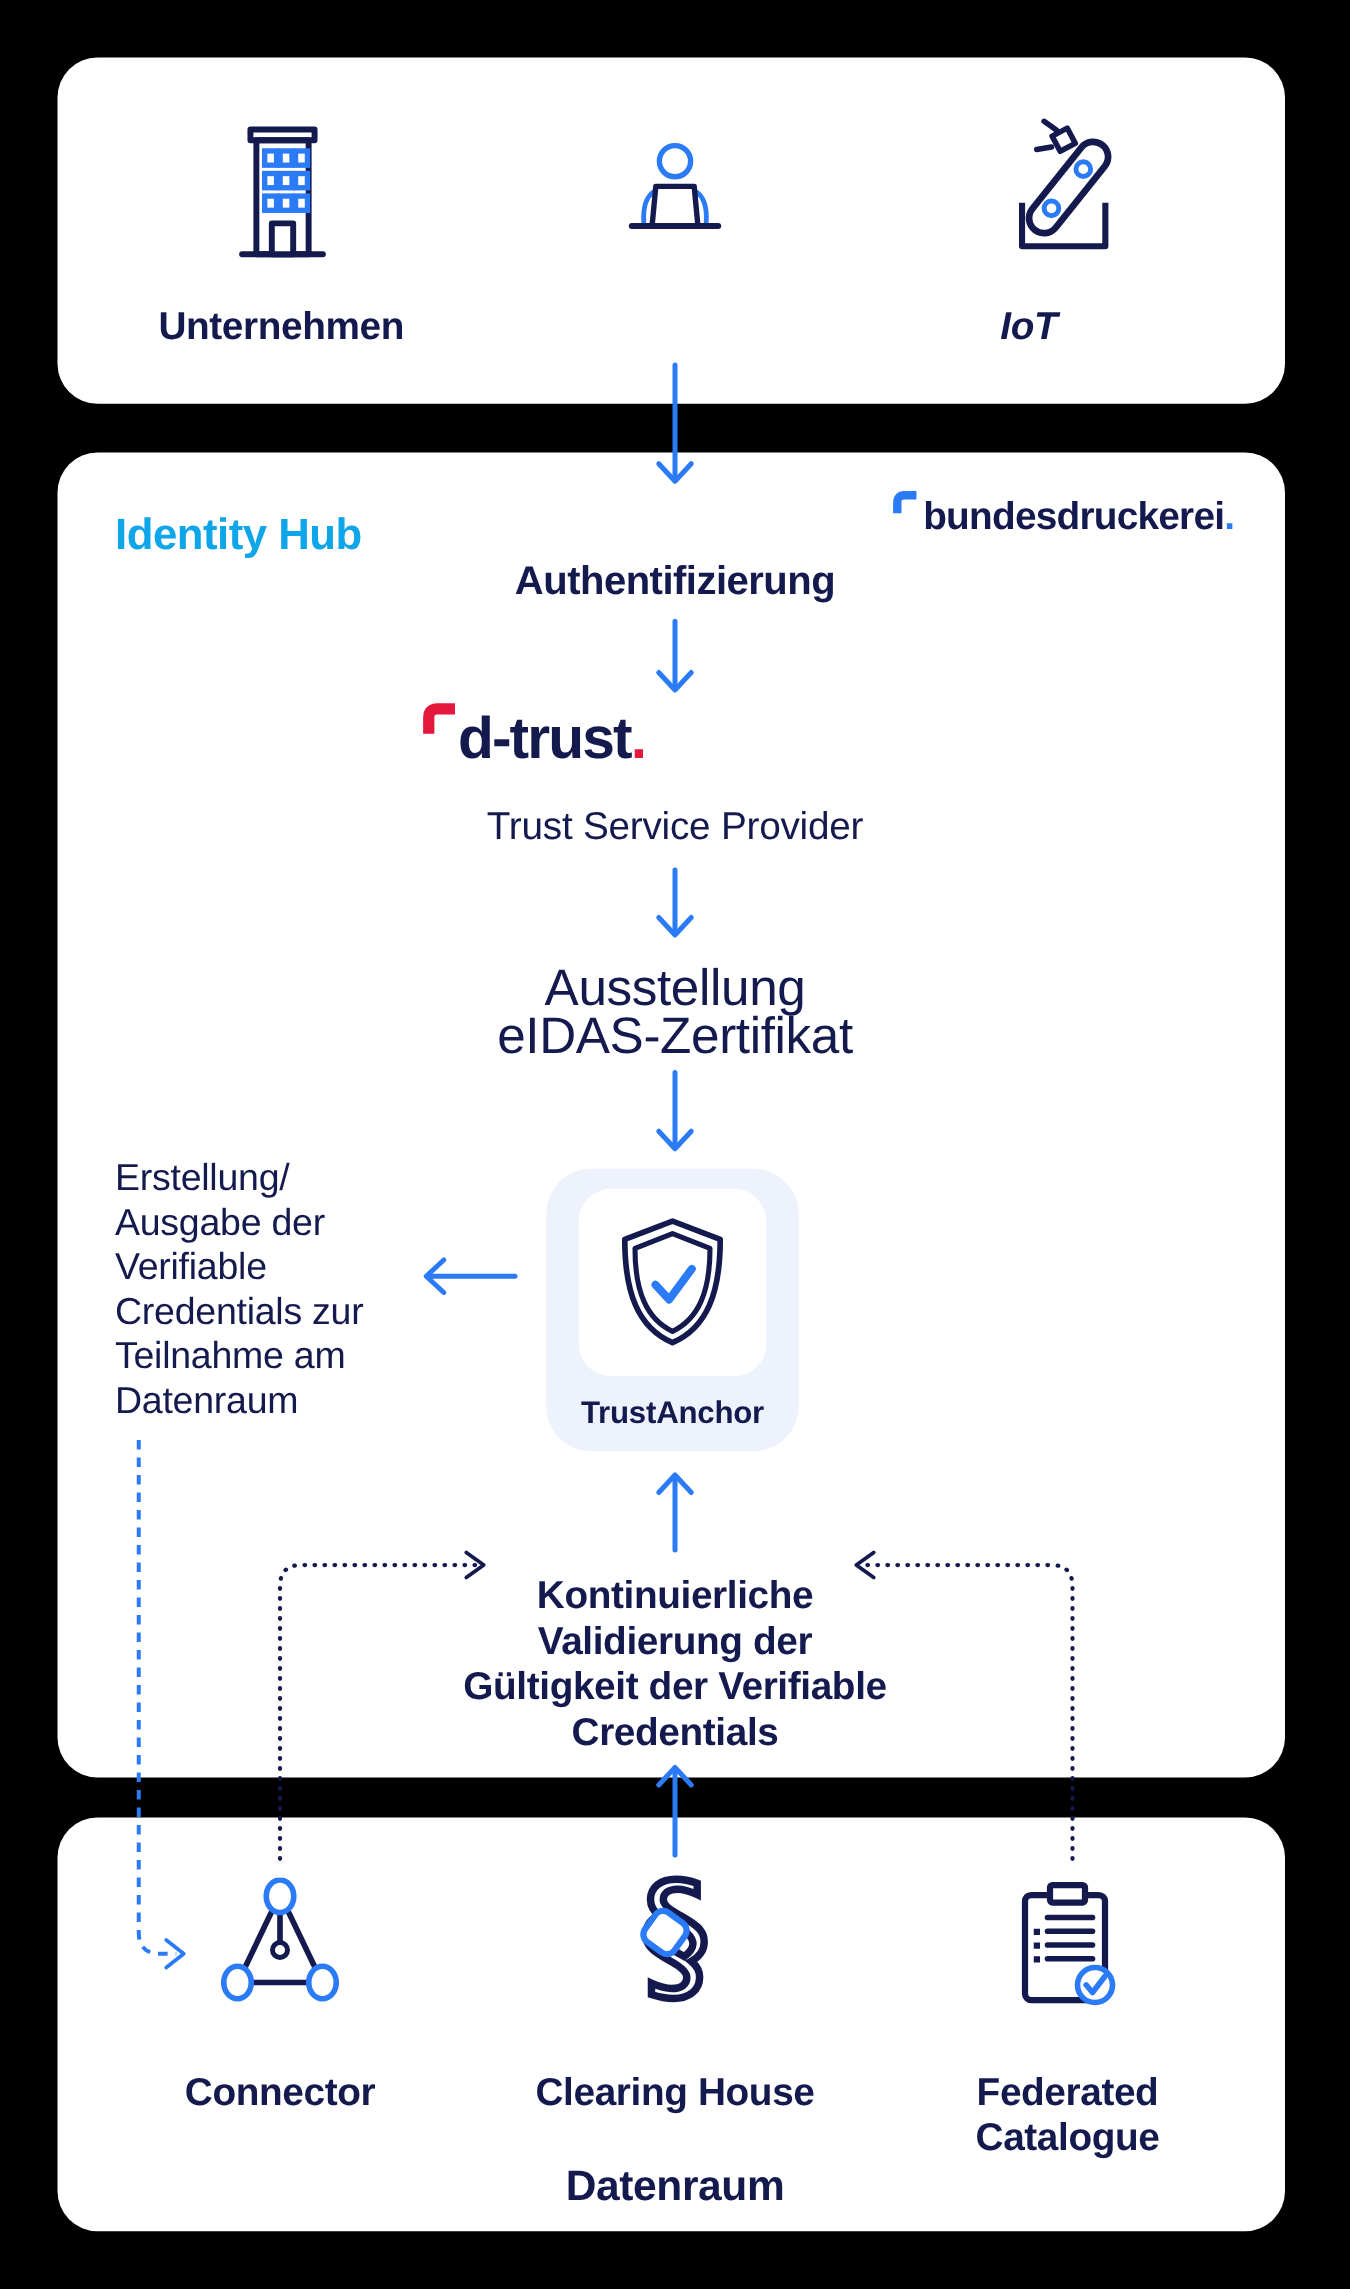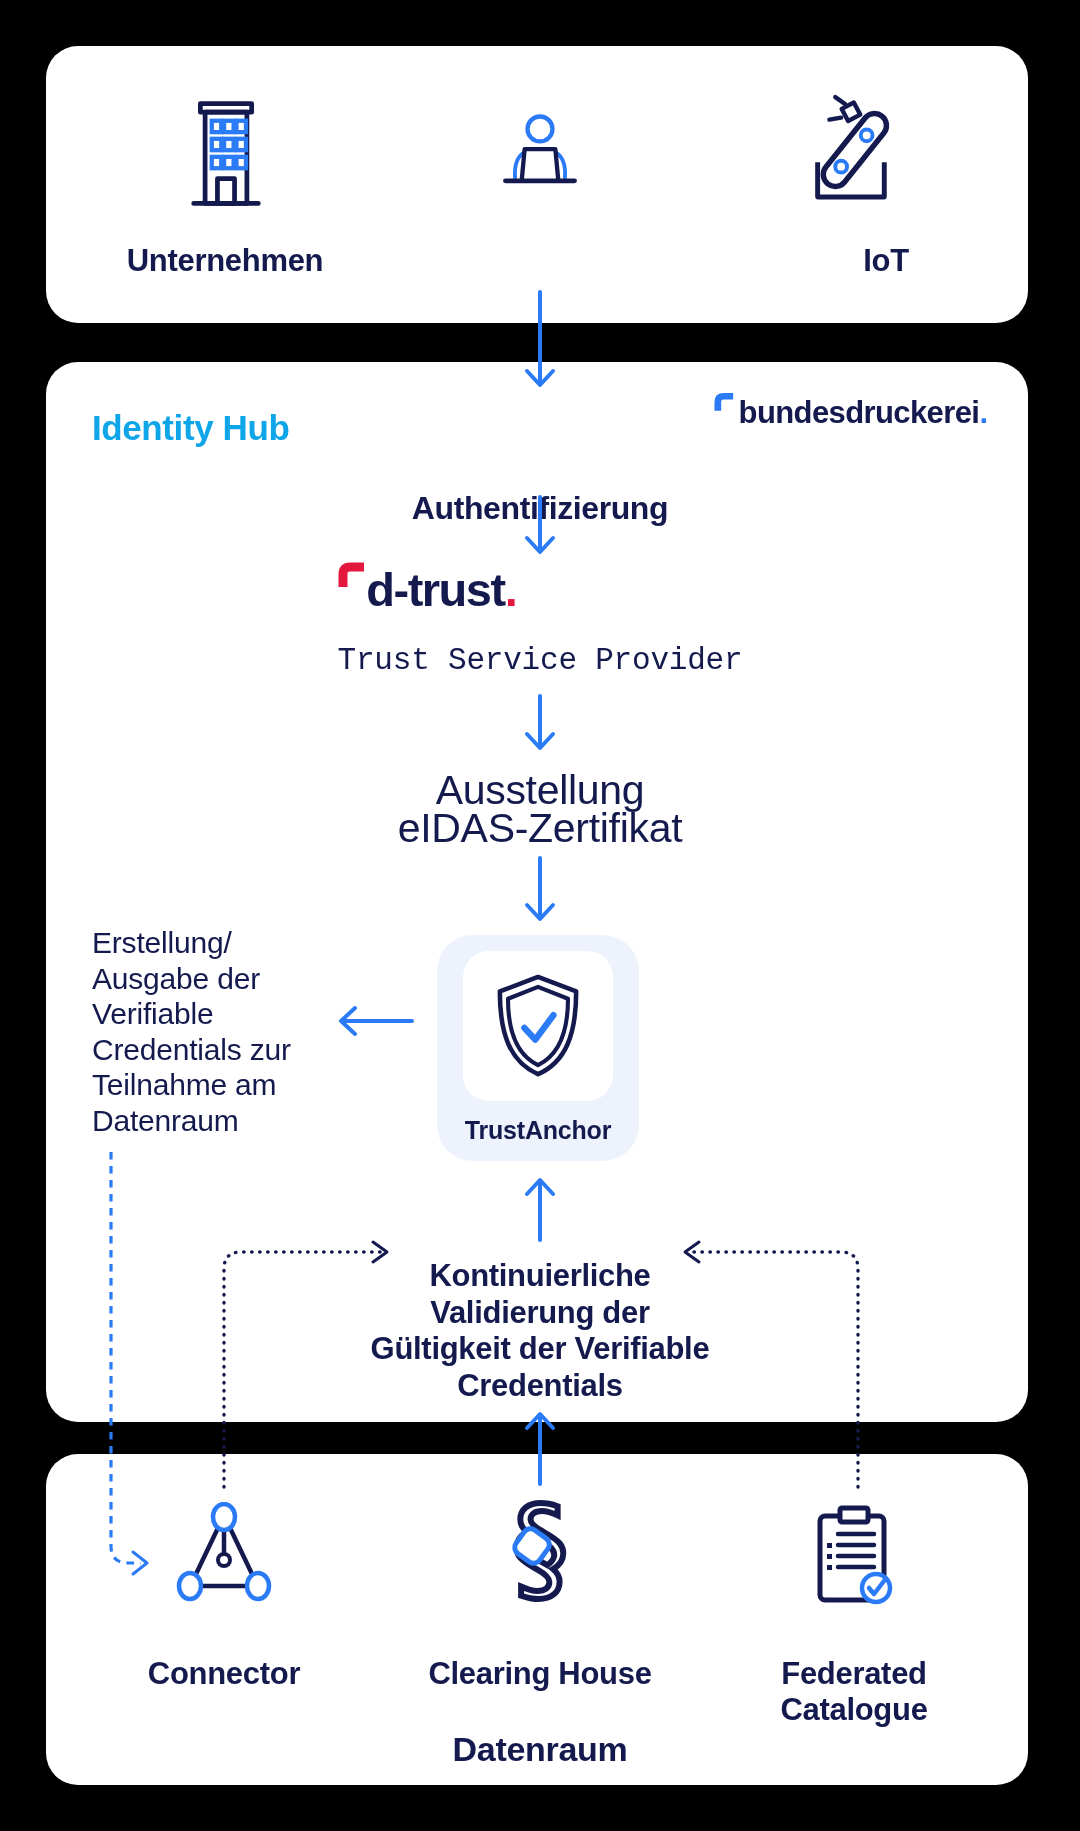--- a/index.html
+++ b/index.html
@@ -9,25 +9,25 @@
   .panel-actors{left:46px;top:46px;width:982px;height:277px;}
   .panel-identity{left:46px;top:362px;width:982px;height:1060px;}
   .panel-dataroom{left:46px;top:1454px;width:982px;height:331px;}
   .t{position:absolute;color:#141a4e;}
   .center{left:0;width:1080px;text-align:center;}
   .actor-label{top:243px;width:300px;text-align:center;font-size:31px;font-weight:700;letter-spacing:-0.3px;}
   .hub-title{left:92px;top:408px;font-size:35px;font-weight:700;color:#0ea5e9;letter-spacing:-0.4px;}
   .brand{position:absolute;right:92px;top:392px;display:flex;align-items:flex-start;}
   .brand-name{font-size:31px;font-weight:700;letter-spacing:-0.6px;margin-left:2px;margin-top:4px;line-height:1.1;}
   .brand-dot{color:#2b7bf7;font-size:31px;font-weight:700;margin-top:4px;line-height:1.1;}
-  .heading{font-size:32px;font-weight:700;letter-spacing:-0.4px;margin-top:44px;}
+  .heading{font-size:32px;font-weight:700;letter-spacing:-0.4px;}
   .dtrust{position:absolute;left:0;width:856px;top:564px;display:flex;justify-content:center;align-items:flex-start;}
   .dtrust-name{font-size:47px;font-weight:800;letter-spacing:-1.5px;line-height:1.1;margin-left:-2px;}
   .dtrust-dot{color:#e4173c;font-size:47px;font-weight:800;line-height:1.1;}
-  .tsp{top:643px;font-size:31px;font-weight:400;letter-spacing:-0.2px;font-family:Liberation Mono, monospace;}
+  .tsp{top:643px;font-size:31px;font-weight:400;letter-spacing:-0.2px;}
   .issuance{top:771px;font-size:41px;font-weight:400;line-height:38px;letter-spacing:-0.3px;}
   .left-note{left:92px;top:925px;font-size:30px;font-weight:500;line-height:35.5px;letter-spacing:-0.2px;}
   .anchor-box{position:absolute;left:437px;top:935px;width:202px;height:226px;border-radius:36px;background:#edf2fc;}
   .anchor-inner{position:absolute;left:26px;top:16px;width:150px;height:150px;border-radius:26px;background:#fff;
                 display:flex;align-items:center;justify-content:center;}
   .anchor-label{position:absolute;left:0;top:181px;width:202px;text-align:center;font-size:25px;font-weight:600;letter-spacing:-0.2px;}
   .validation{top:1258px;font-size:31px;font-weight:700;line-height:36.5px;letter-spacing:-0.3px;}
   .dr-label{top:1656px;width:300px;text-align:center;font-size:31px;font-weight:700;letter-spacing:-0.3px;}
   .dr-title{top:1730px;font-size:34px;font-weight:700;letter-spacing:-0.3px;}
   .icon{position:absolute;}
@@ -85,21 +85,21 @@
       <g transform="rotate(-28 52 18)">
         <rect x="45" y="11" width="14" height="14" fill="#fff" stroke="#141a4e" stroke-width="4.5"></rect>
       </g>
       <path d="M46,10 L36,3 M42,24 L30,26" stroke="#141a4e" stroke-width="4.5"></path>
       <circle cx="68" cy="42" r="6" fill="#fff" stroke="#2b7bf7" stroke-width="4"></circle>
       <circle cx="42" cy="74" r="6" fill="#fff" stroke="#2b7bf7" stroke-width="4"></circle>
     </g>
   </svg>
 
   <div class="t actor-label" style="left:75px;">Unternehmen</div>
-  <div class="t actor-label" style="left:736px;">IoT</div>
+  <div class="t actor-label" style="left:673px;font-style:italic;">IoT</div>
 
   <section class="panel panel-identity"></section>
 
   <div class="t hub-title">Identity Hub</div>
 
   <div class="brand">
     <svg width="23" height="20" viewBox="0 0 24 20">
       <path d="M4,19 L4,10 Q4,4 10,4 L20,4" fill="none" stroke="#2b7bf7" stroke-width="7" stroke-linejoin="round"></path>
     </svg>
     <span class="brand-name">bundesdruckerei</span>

